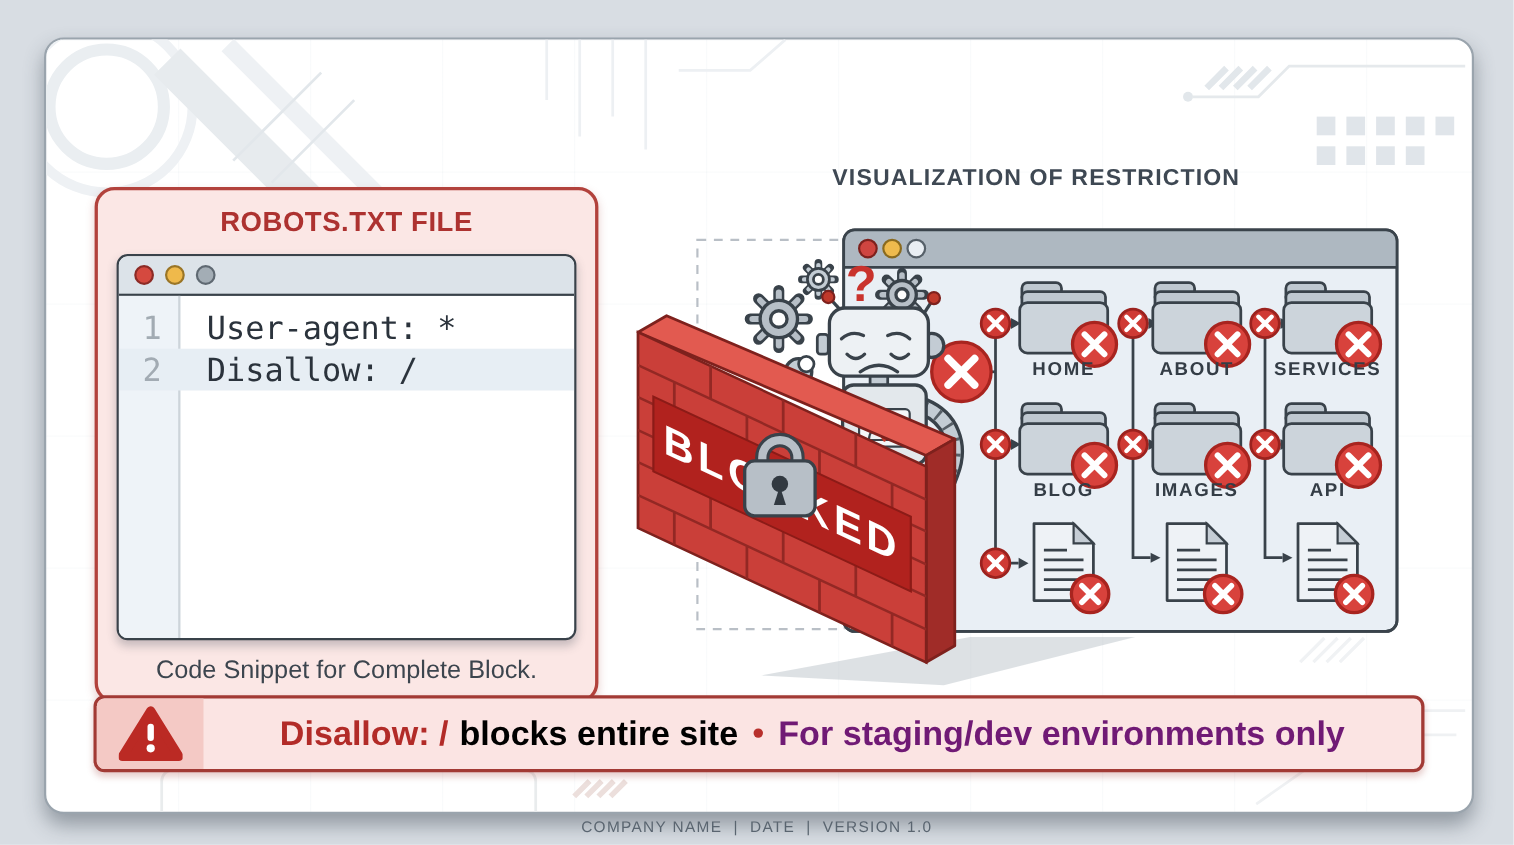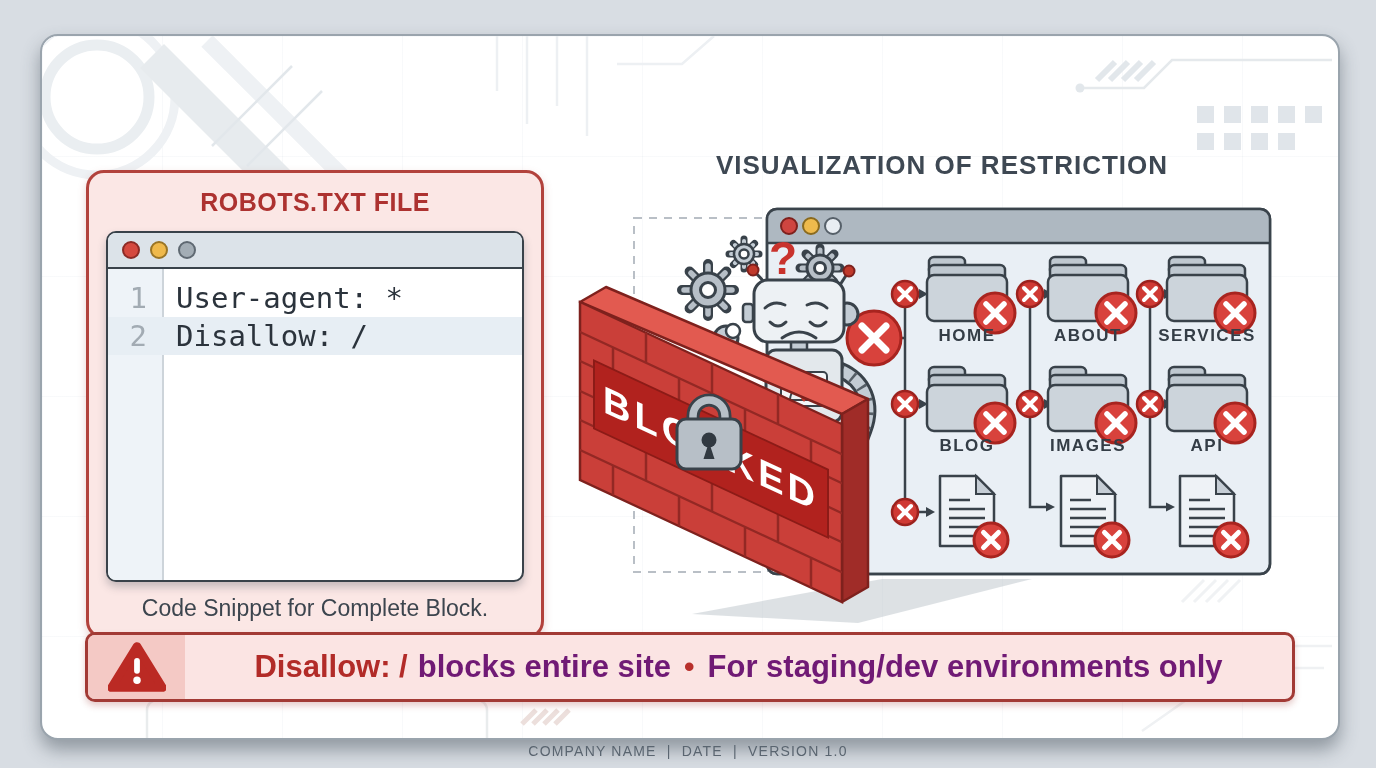--- a/index.html
+++ b/index.html
@@ -43,38 +43,38 @@
   .dot{width:18px;height:18px;border-radius:50%;display:inline-block;box-sizing:border-box;}
   .dot-red{background:#d5493f;border:2px solid #8c2b26;}
   .dot-yellow{background:#efb94b;border:2px solid #9a7526;}
   .dot-gray{background:#a3adb5;border:2px solid #5f6972;}
   .editor-body{position:relative;height:calc(100% - 36px);padding-top:10px;box-sizing:border-box;}
   .gutter-strip{position:absolute;left:0;top:0;bottom:0;width:54px;background:#eef3f8;border-right:2px solid #cdd4da;}
   .code-line{position:relative;z-index:1;height:38px;display:flex;align-items:center;
     font-family:"DejaVu Sans Mono",monospace;font-size:29px;}
   .code-line.highlighted{background:#e7eef4;}
   .line-num{flex:none;width:54px;padding-right:15px;box-sizing:border-box;text-align:right;color:#a2abb3;}
-  .code-text{padding-left:14px;color:#2b333c;white-space:pre;}
+  .code-text{padding-left:26px;color:#2b333c;white-space:pre;}
   .robots-caption{margin-top:13px;text-align:center;color:#3c454e;font-size:23px;}
 
   
   .viz-title{position:absolute;left:660px;top:114px;width:480px;text-align:center;z-index:2;
-    color:#3e4853;font-size:26px;font-weight:800;letter-spacing:1px;}
+    color:#3e4853;font-size:21px;font-weight:800;letter-spacing:1px;}
   .viz-svg{position:absolute;left:520px;top:161px;z-index:2;}
 
   
   .warning{position:absolute;left:43px;top:596px;width:1210px;height:70px;z-index:3;
     background:#fbe4e3;border:3px solid #a23a35;border-radius:10px;box-sizing:border-box;
     display:flex;align-items:stretch;box-shadow:0 4px 6px rgba(160,60,55,.25);}
   .warning-icon-box{flex:none;width:97px;background:#f4c9c5;border-radius:7px 0 0 7px;
     display:flex;align-items:center;justify-content:center;}
   .warning-text{flex:1;display:flex;align-items:center;justify-content:center;
     font-size:31px;font-weight:800;white-space:pre;}
   .w-code{color:#b22b28;}
-  .w-msg{color:#701a75;margin-left:10px;}
+  .w-msg{color:#000000;margin-left:10px;}
   .w-sep{color:#b8302c;margin:0 13px;font-size:30px;}
   .w-note{color:#701a75;}
 
   
   .footer{position:absolute;left:0;right:0;top:743px;text-align:center;z-index:1;
     color:#5a6570;font-size:14px;letter-spacing:1.2px;white-space:pre;}
 </style>
 </head>
 <body>
 

